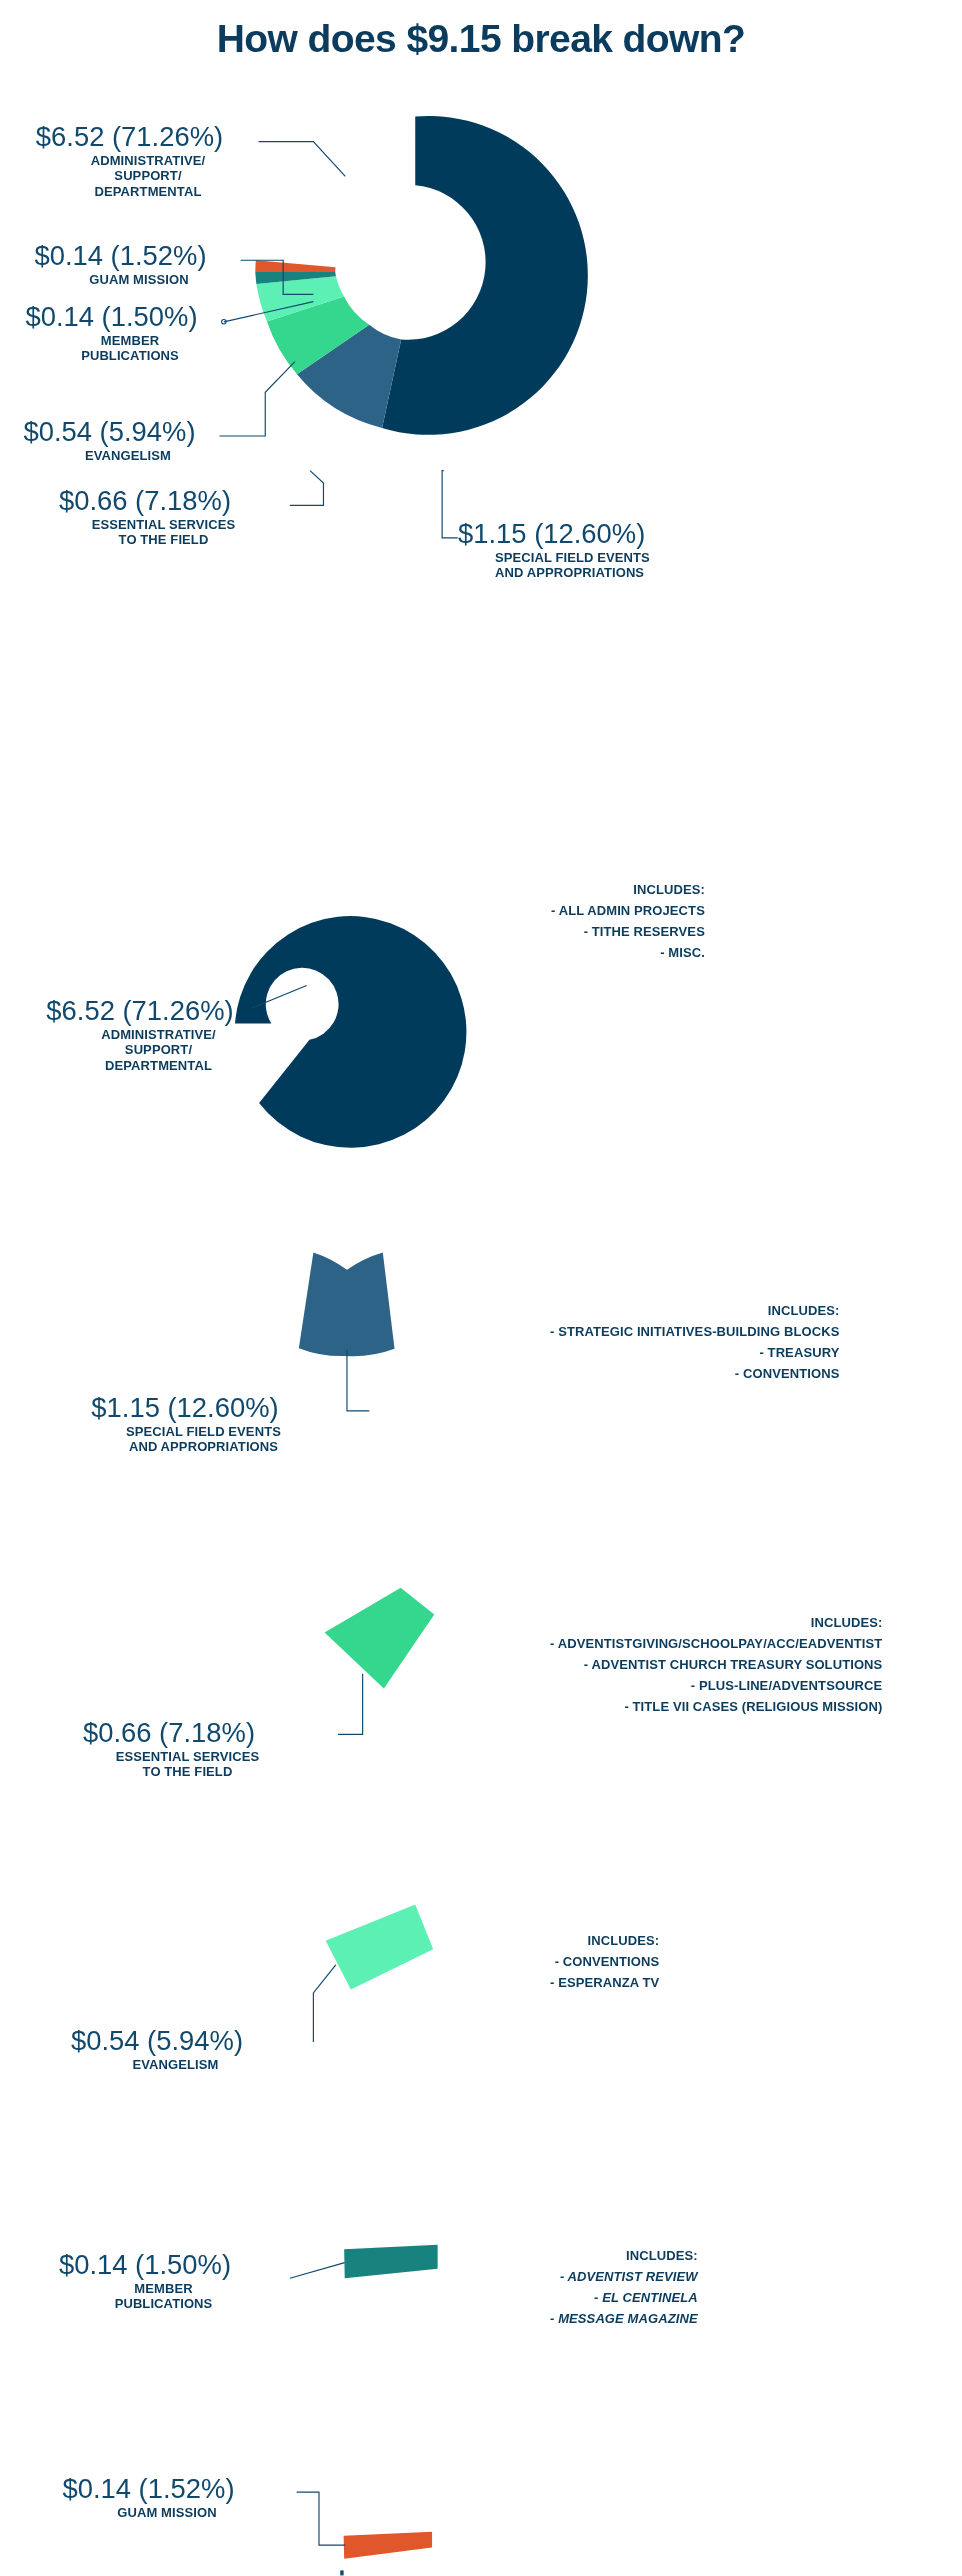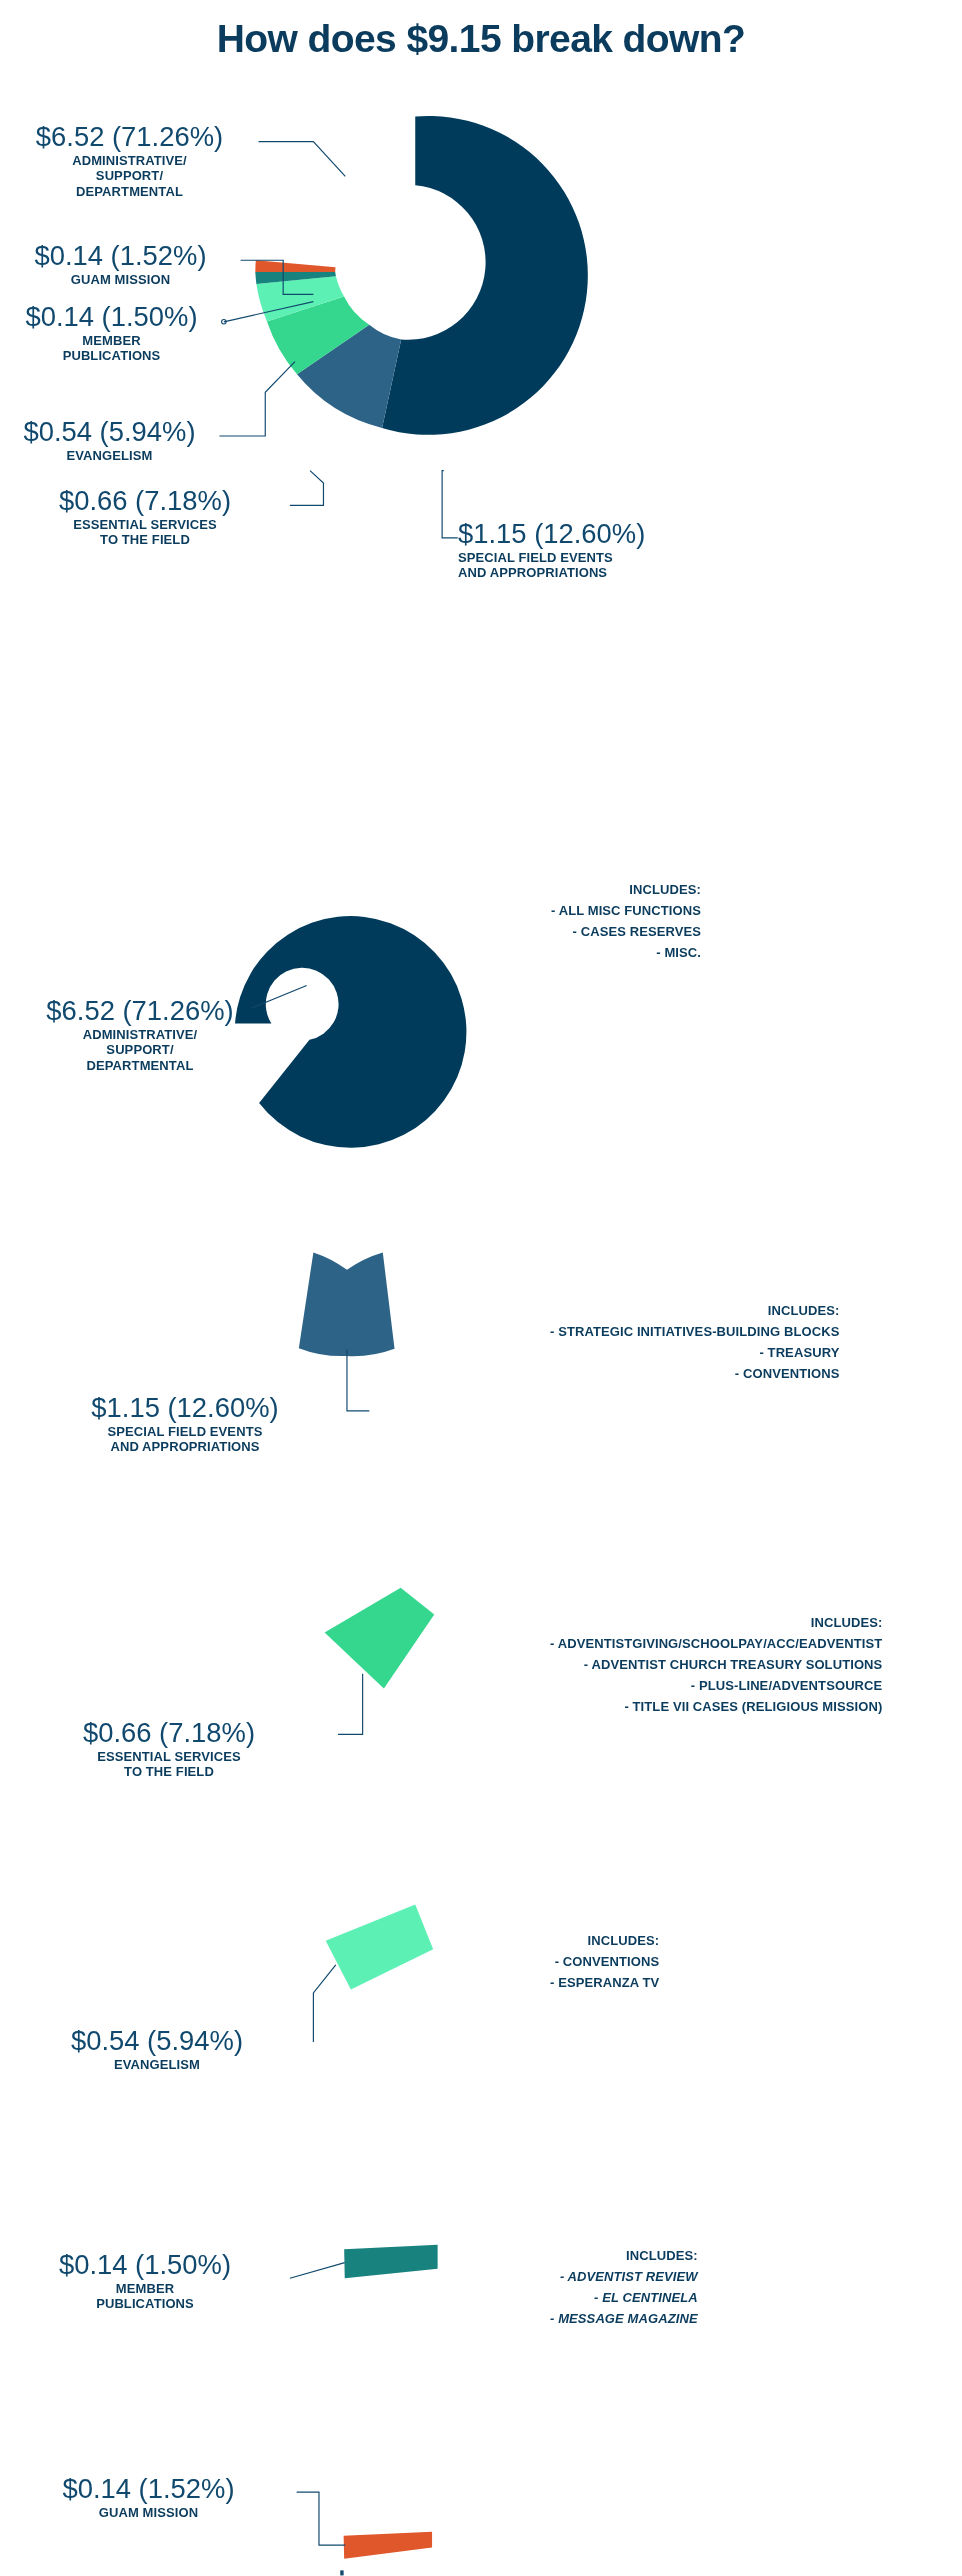--- a/index.html
+++ b/index.html
@@ -21,21 +21,21 @@
     white-space:nowrap;
   }
 
   
   .amt{
     font-size:27.4px; font-weight:300; color:#11496e;
     letter-spacing:0px; white-space:nowrap; line-height:1.0;
   }
   .cat{
     font-size:13px; font-weight:bold; color:#0b3c5d;
-    letter-spacing:0.1px; line-height:1.22; white-space:nowrap;
+    letter-spacing:0.1px; line-height:1.22; white-space:nowrap;padding-left:37px;
   }
   .lblblock{position:absolute;}
   .lblblock .cat{margin-top:2.2px;}
   .ta-r{text-align:center;}
   .ta-l{text-align:left;}
 
   
   .inc{
     position:absolute;
     font-size:13px; font-weight:bold; color:#0b3c5d;
@@ -166,22 +166,22 @@
   <div class="lblblock ta-r" style="left:0px; top:997px; width:280px;">
     <div class="amt">$6.52 (71.26%)</div>
     <div class="cat">
       <div>ADMINISTRATIVE/</div>
       <div>SUPPORT/</div>
       <div>DEPARTMENTAL</div>
     </div>
   </div>
   <div class="inc" style="left:551px; top:879px;">
     <span class="head">INCLUDES:</span>
-    <span class="it">- ALL MISC FUNCTIONS</span>
-    <span class="it">- CASES RESERVES</span>
+    <span class="it">- ALL ADMIN PROJECTS</span>
+    <span class="it">- TITHE RESERVES</span>
     <span class="it">- MISC.</span>
   </div>
 
   <div class="lblblock ta-r" style="left:0px; top:1394px; width:370px;">
     <div class="amt">$1.15 (12.60%)</div>
     <div class="cat">
       <div>SPECIAL FIELD EVENTS</div>
       <div>AND APPROPRIATIONS</div>
     </div>
   </div>

